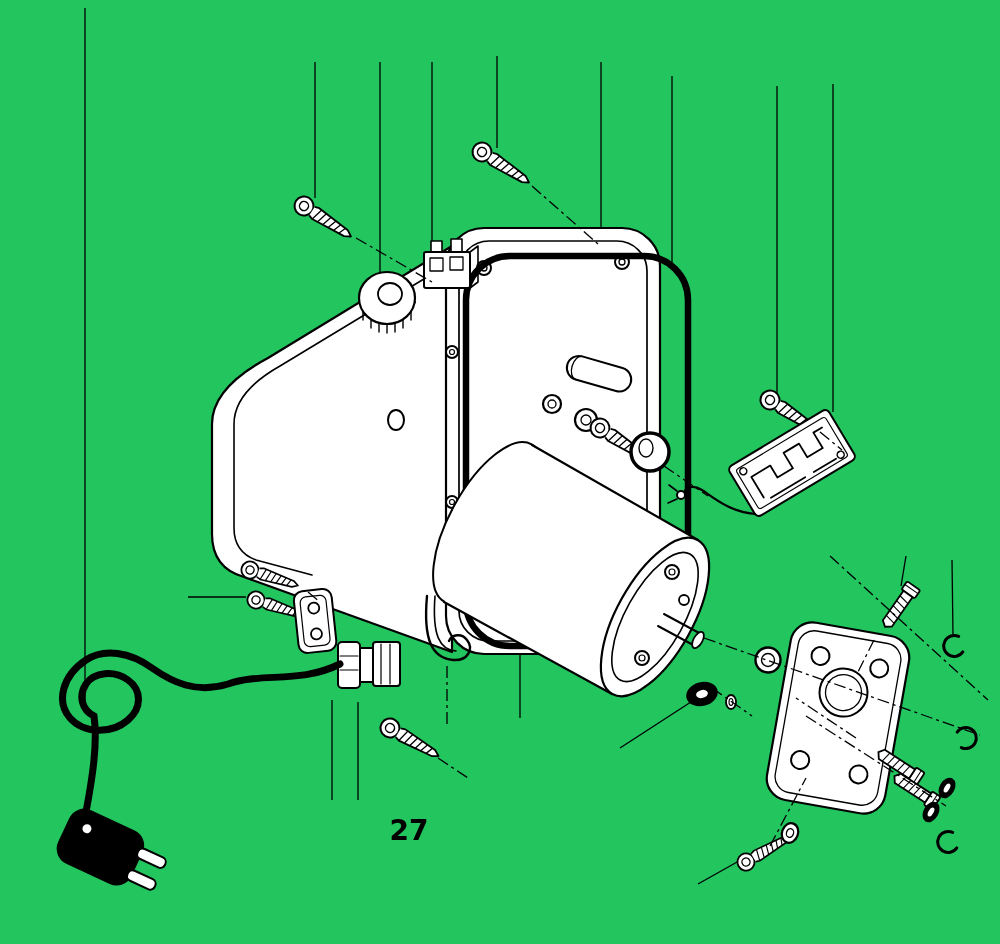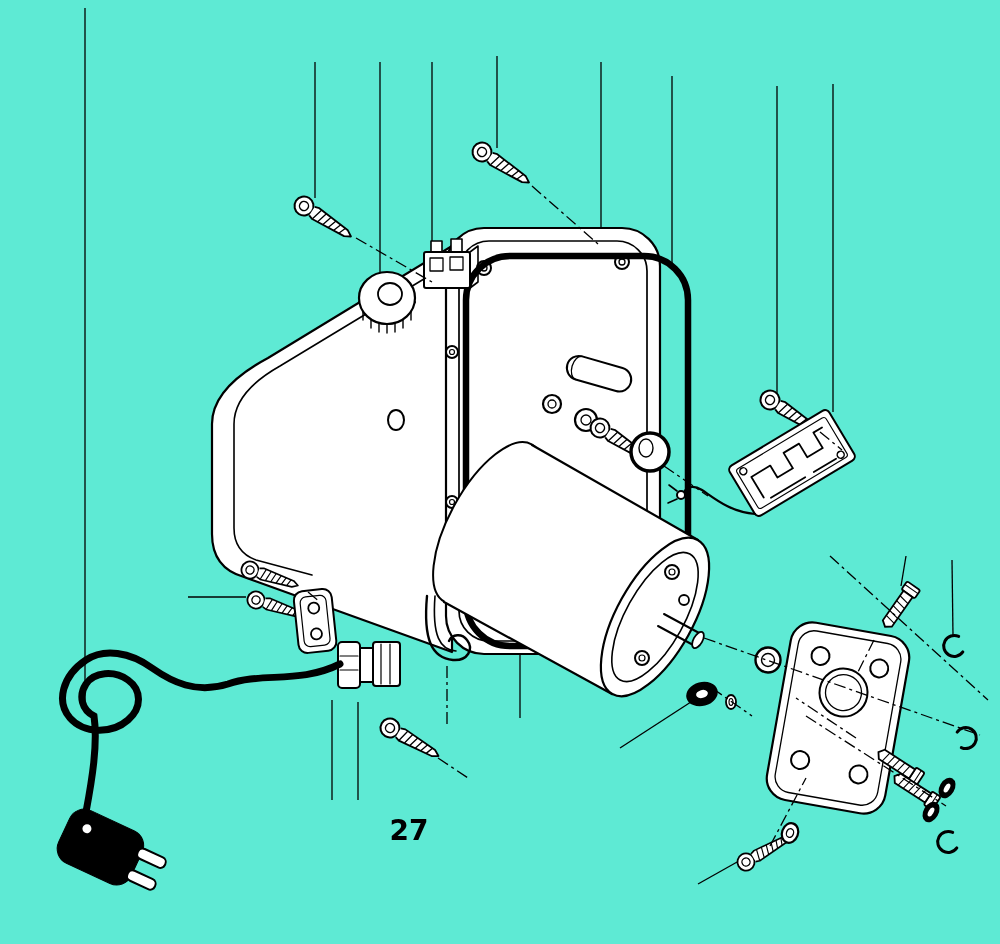--- a/index.html
+++ b/index.html
@@ -1,16 +1,16 @@
 <!DOCTYPE html>
 <html><head>
 <meta charset="utf-8">
 <style>
   html,body{margin:0;padding:0;background:#ffffff;}
-  .stage{position:relative;width:1000px;height:944px;background:#5eead4;overflow:hidden;
+  .stage{position:relative;width:1000px;height:944px;background:#22c55e;overflow:hidden;
          font-family:"DejaVu Sans","Liberation Sans",sans-serif;}
   svg{display:block;}
   .ln{stroke:#000;fill:none;stroke-linecap:round;stroke-linejoin:round;}
   .fw{fill:#fff;}
   .dash{stroke:#000;fill:none;stroke-width:1.3;stroke-dasharray:12 4 3 4;}
   .leader{stroke:#000;stroke-width:1.3;fill:none;}
   .callout-text{font-weight:bold;font-size:28px;fill:#000;}
 </style>
 </head>
 <body>

